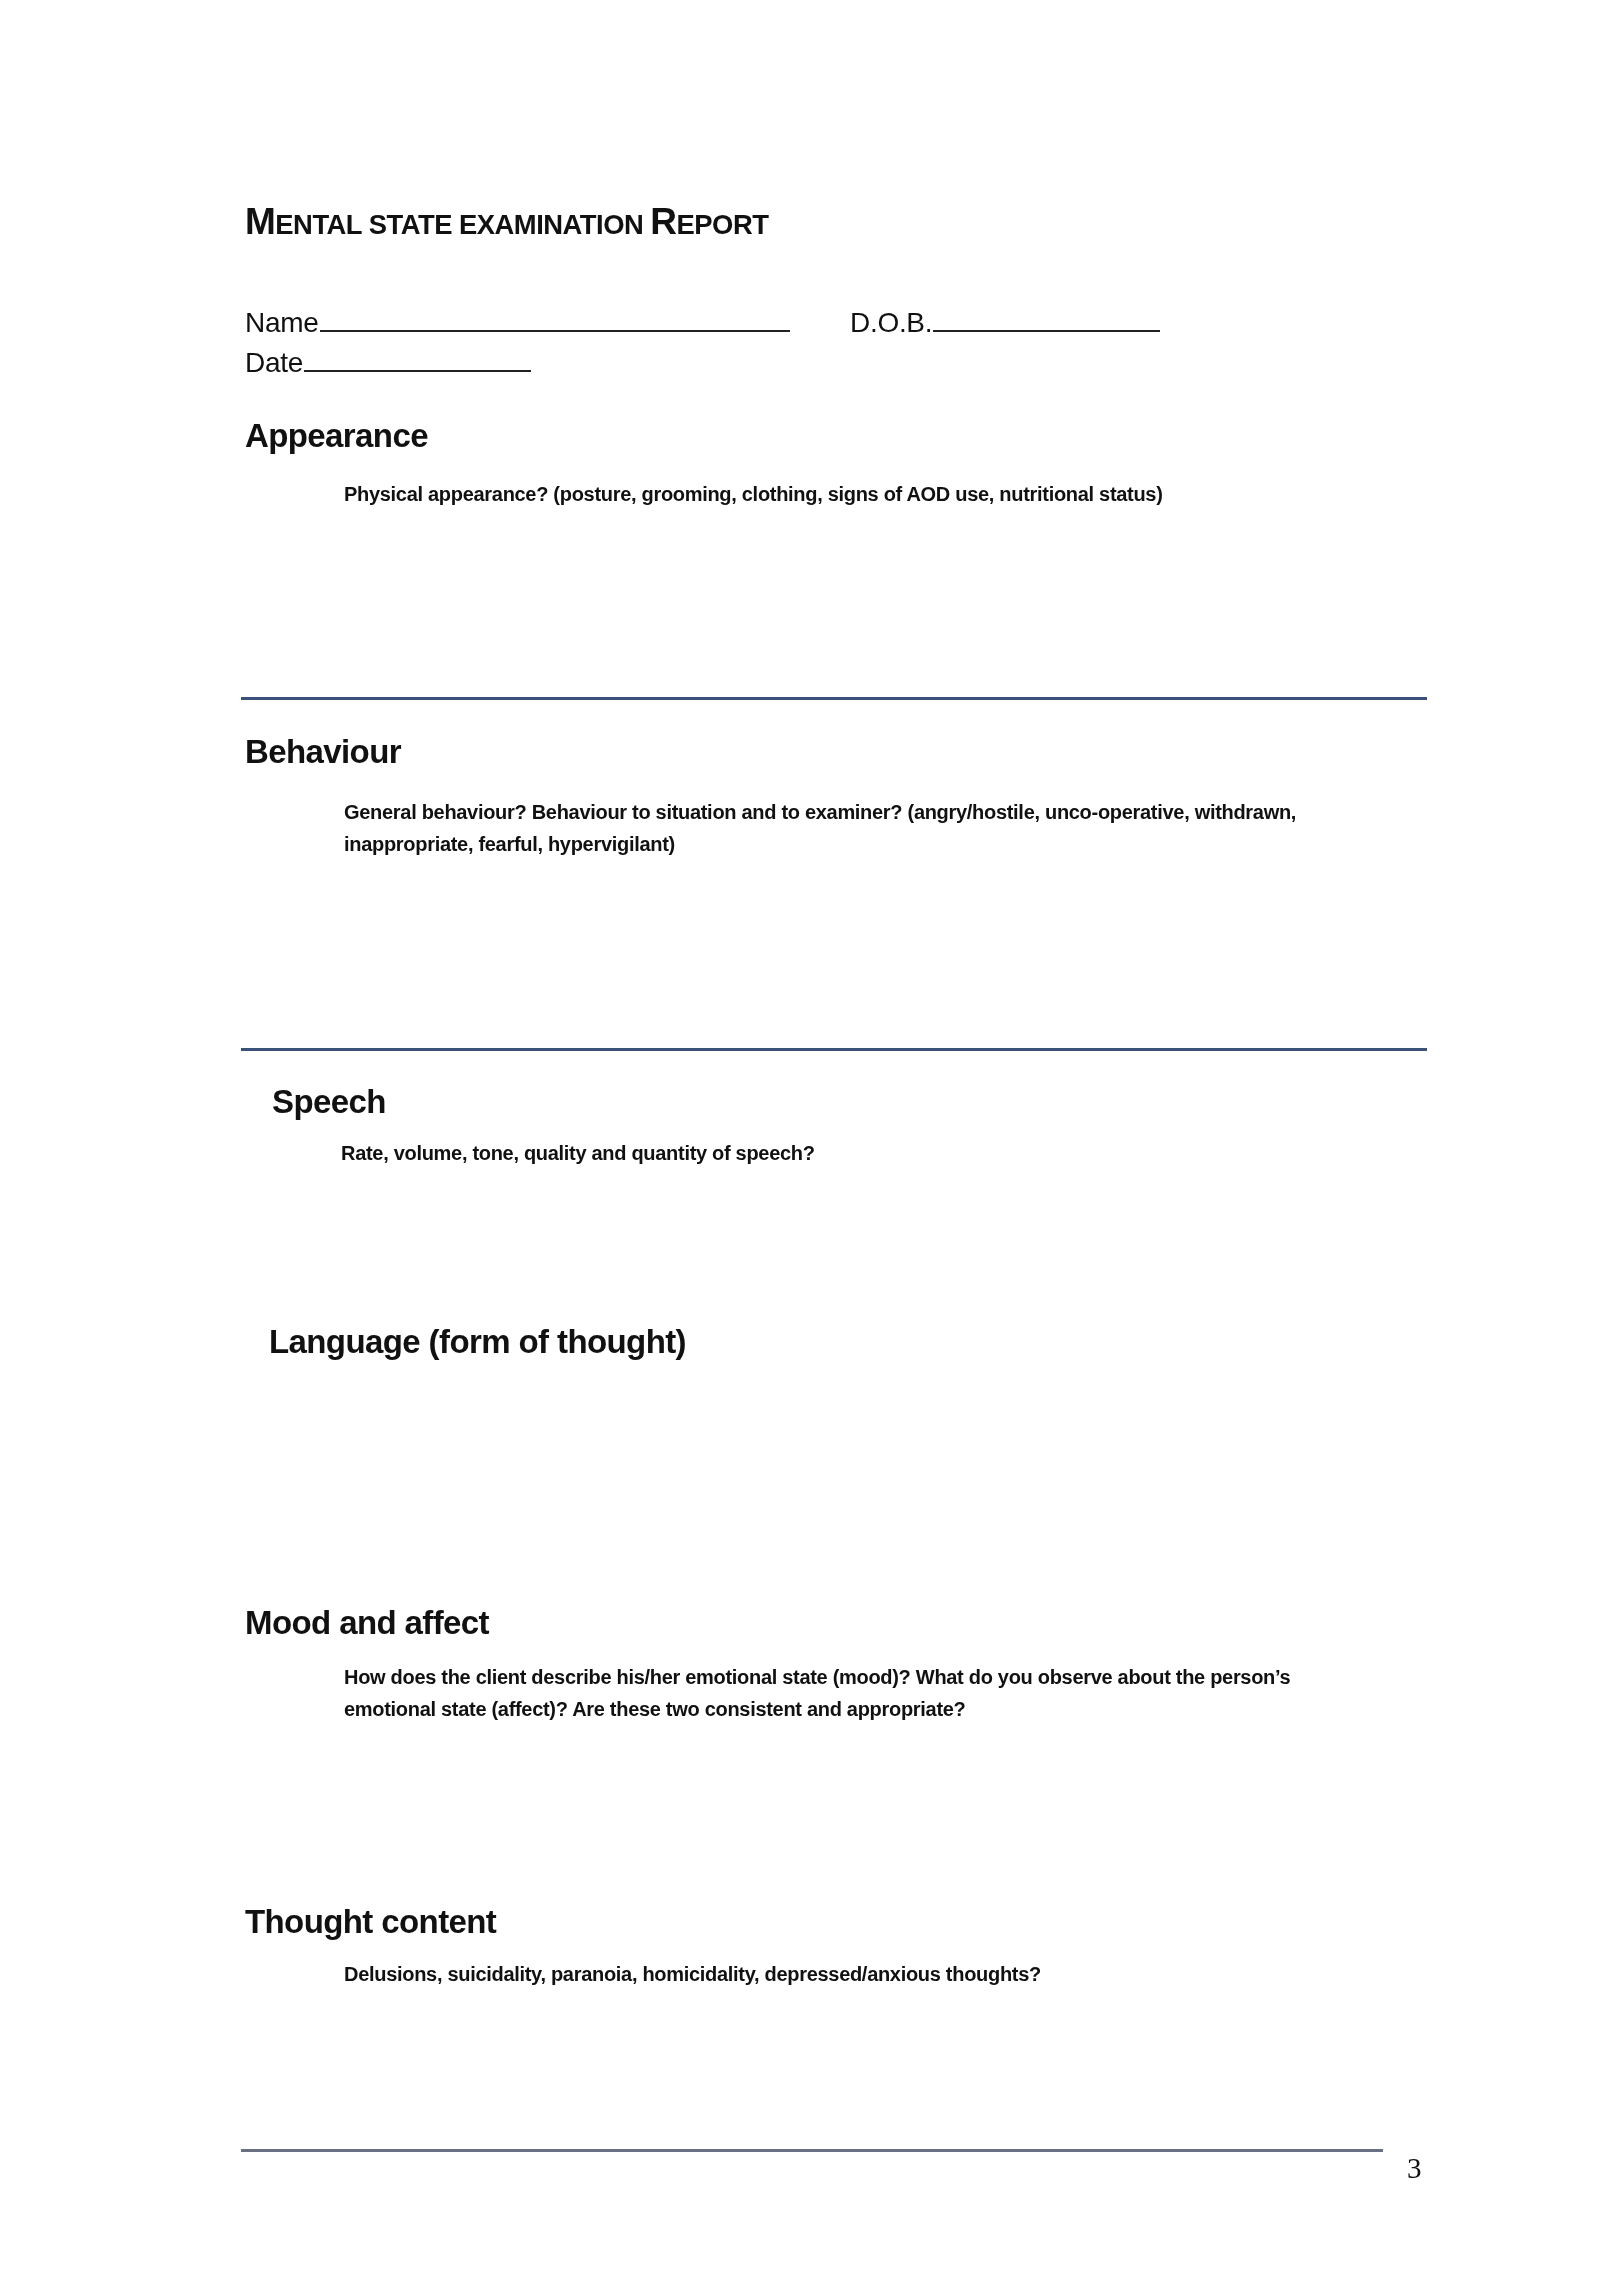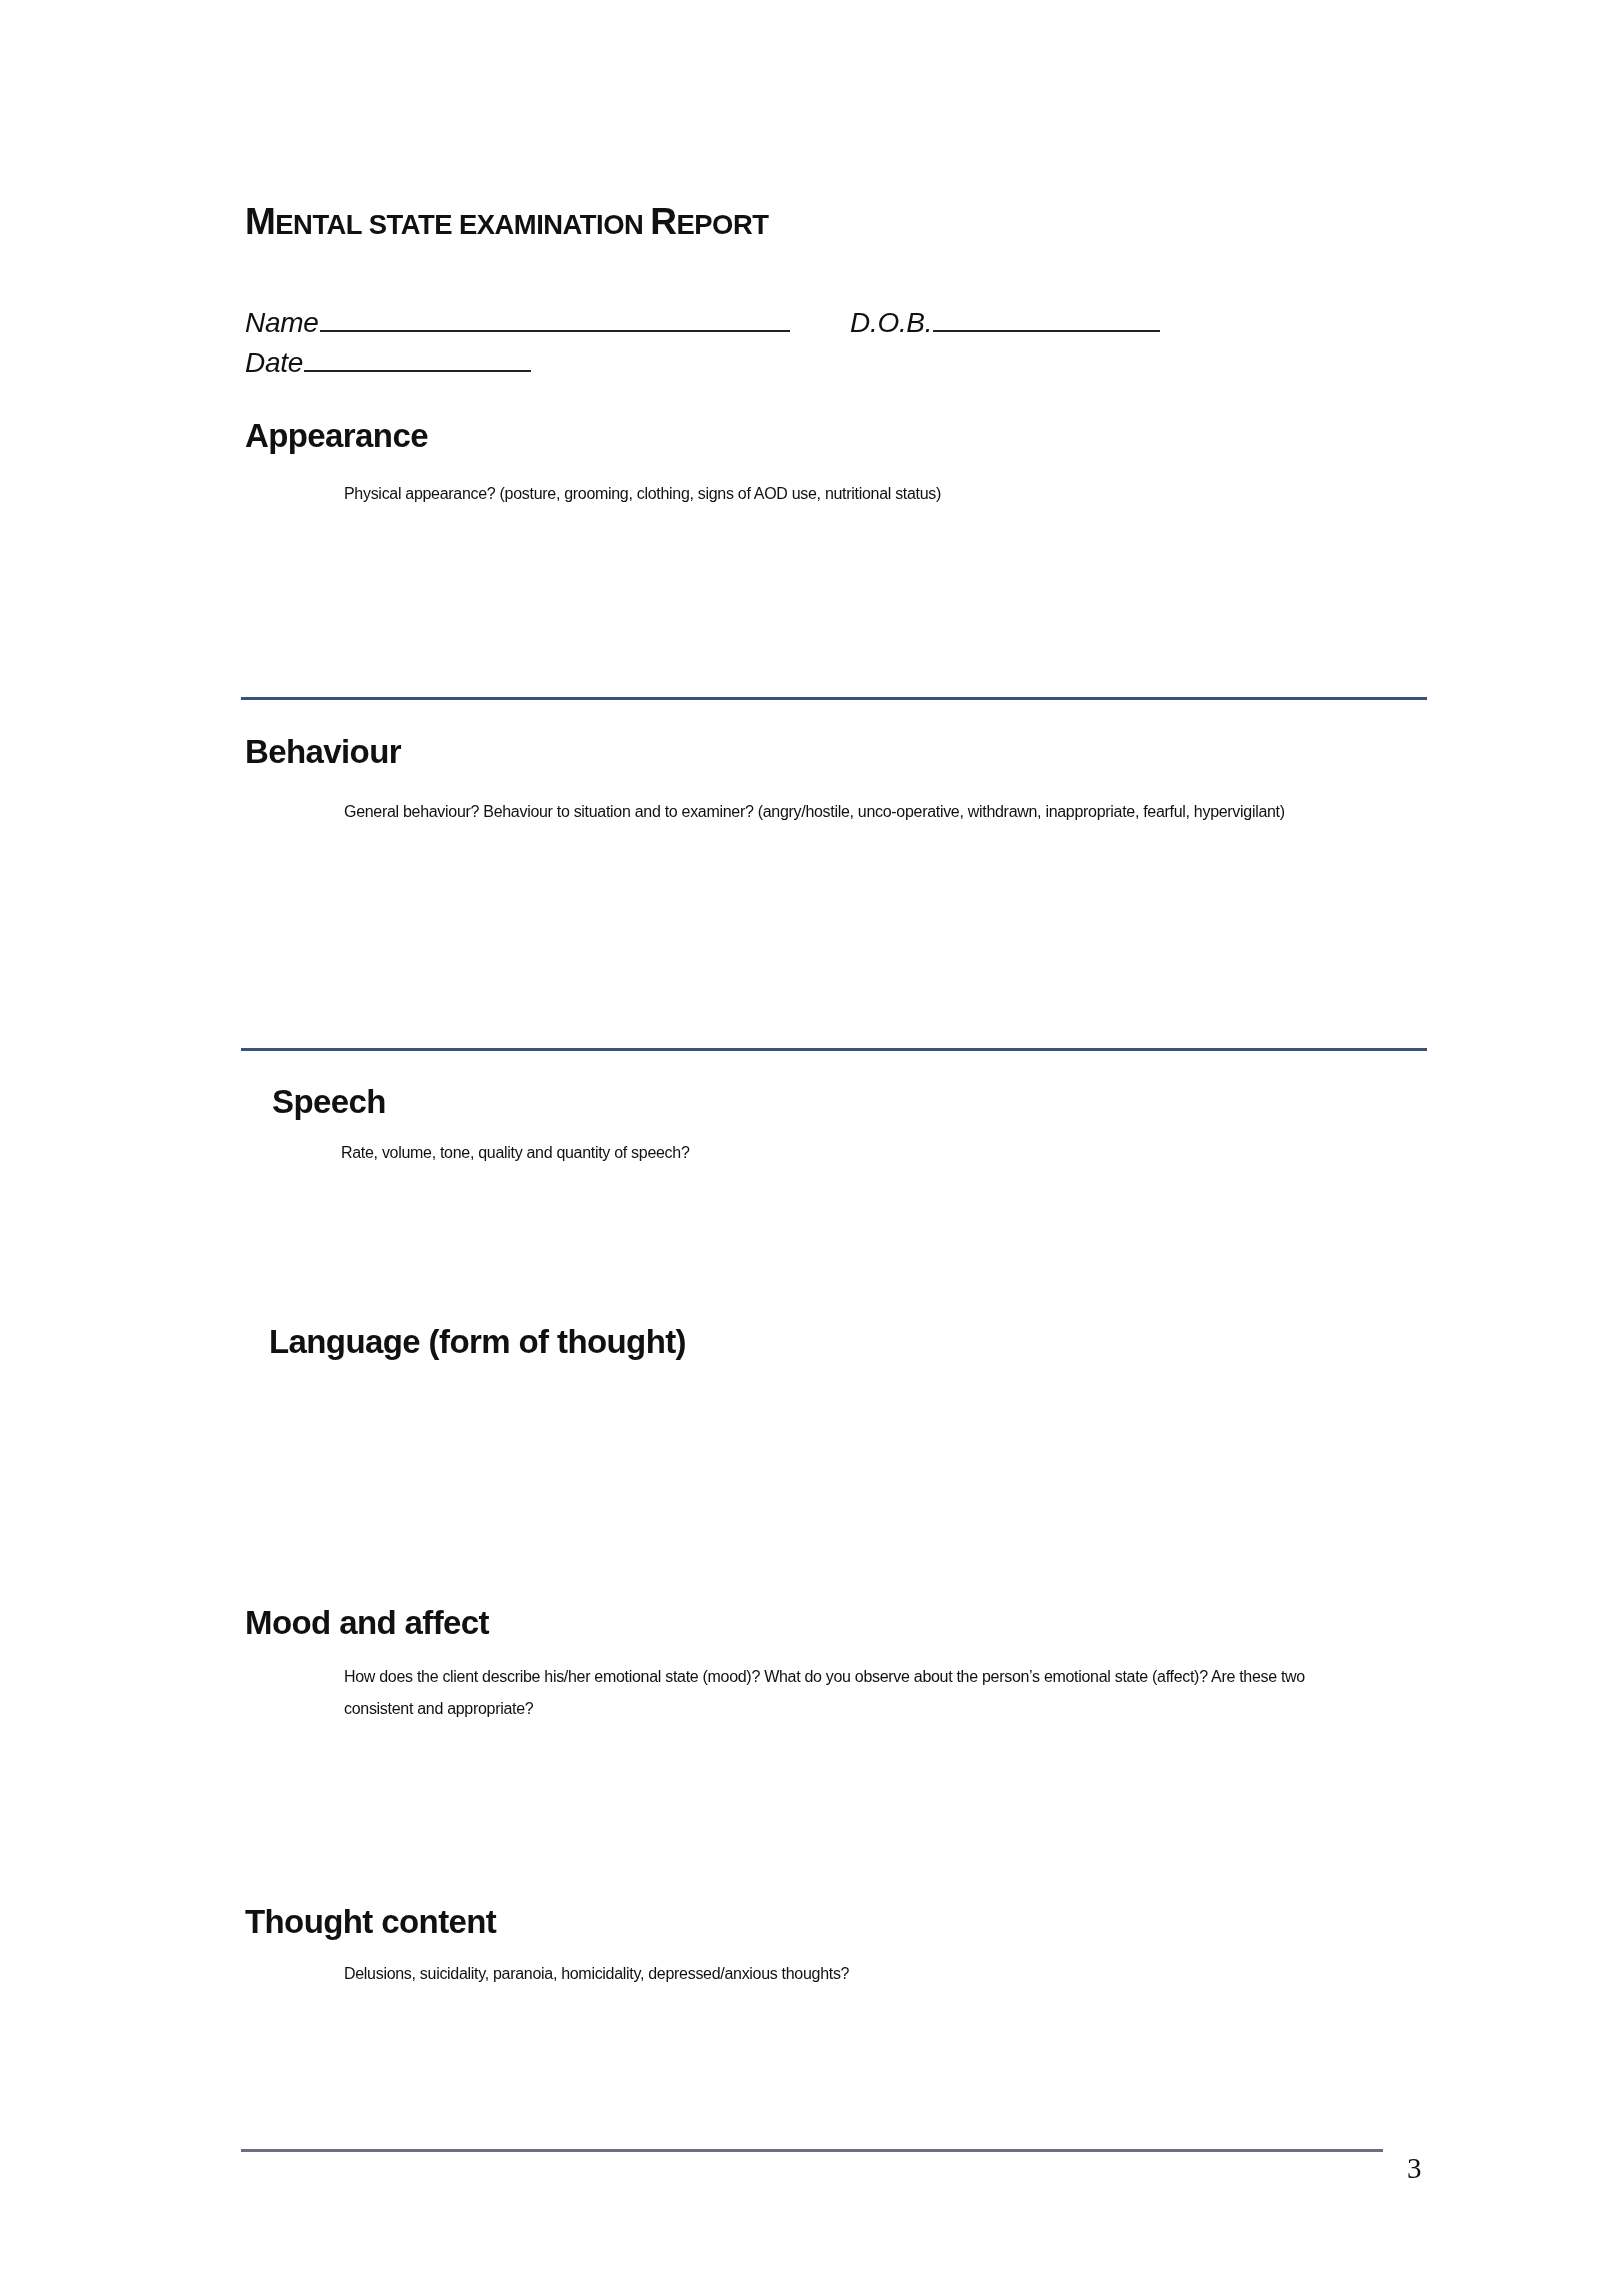--- a/index.html
+++ b/index.html
@@ -29,45 +29,45 @@
       letter-spacing: -0.5px;
       white-space: nowrap;
     }
     .title .big { font-size: 37px; }
     .title .sc { font-size: 27.4px; }
     .field-line {
       position: absolute;
       font-size: 28px;
       white-space: nowrap;
       letter-spacing: -0.3px;
-      font-style: italic;
     }
     .field-line .blank {
       display: inline-block;
       border-bottom: 2px solid #222;
       height: 25.5px;
       vertical-align: baseline;
       margin-left: 1px;
     }
     .section-heading {
       position: absolute;
       left: 245px;
       font-size: 33px;
       font-weight: bold;
       letter-spacing: -0.6px;
       white-space: nowrap;
       text-align: center;
     }
     .section-prompt {
       position: absolute;
       left: 344px;
-      font-size: 16px;
+      font-size: 20px;
       line-height: 32px;
       letter-spacing: -0.3px;
       width: 1078px;
+      font-weight: bold;
     }
     .separator {
       position: absolute;
       left: 241px;
       height: 2.9px;
       background: #3b5179;
     }
     .footer-line {
       position: absolute;
       left: 241px;

